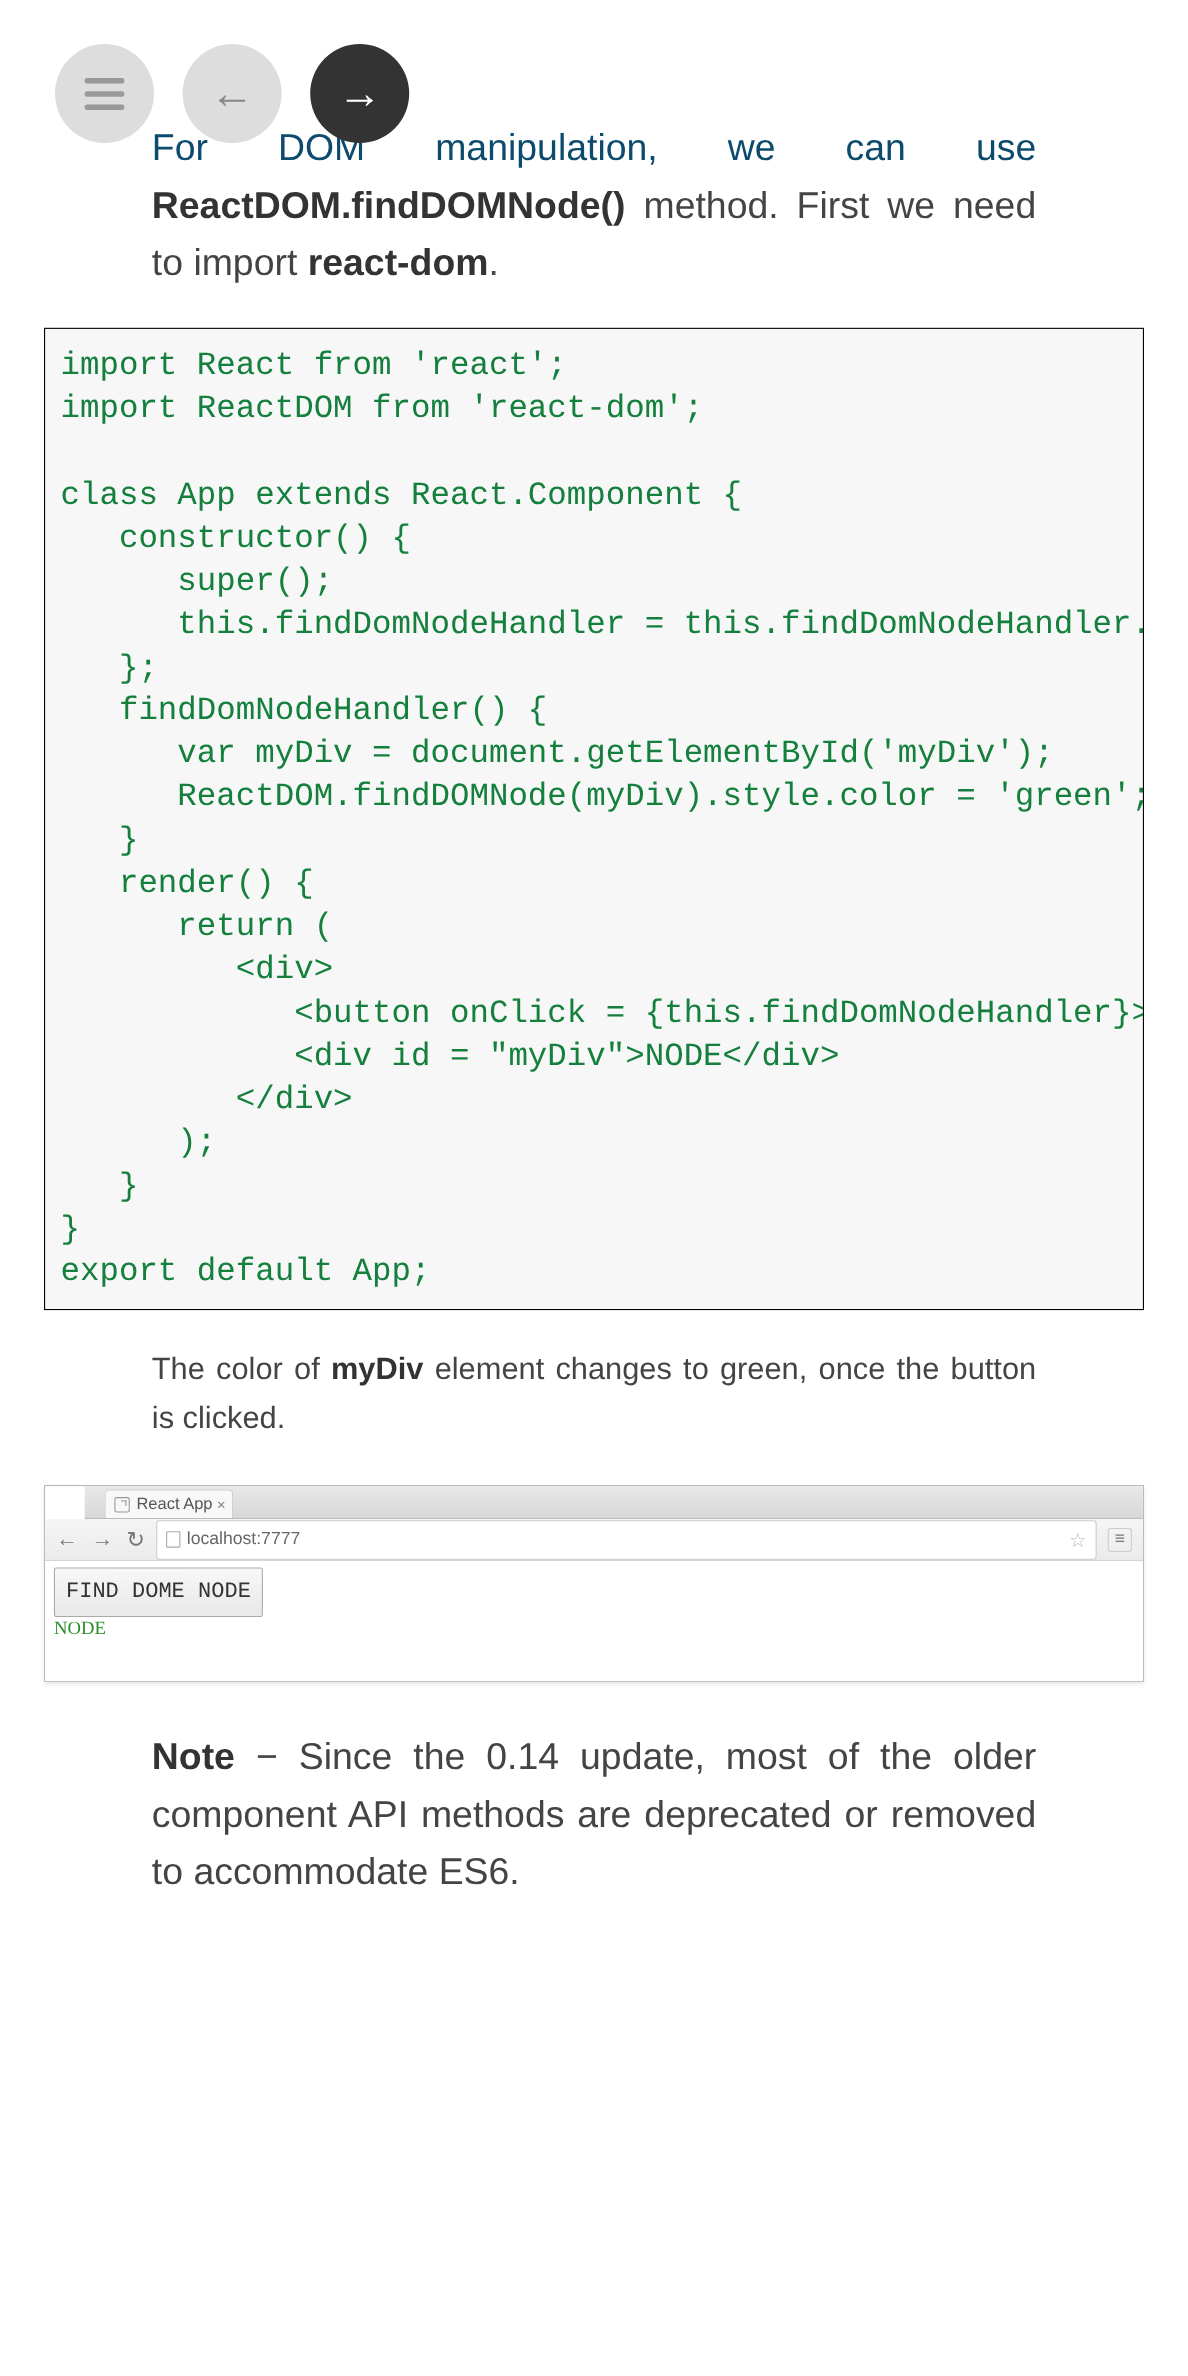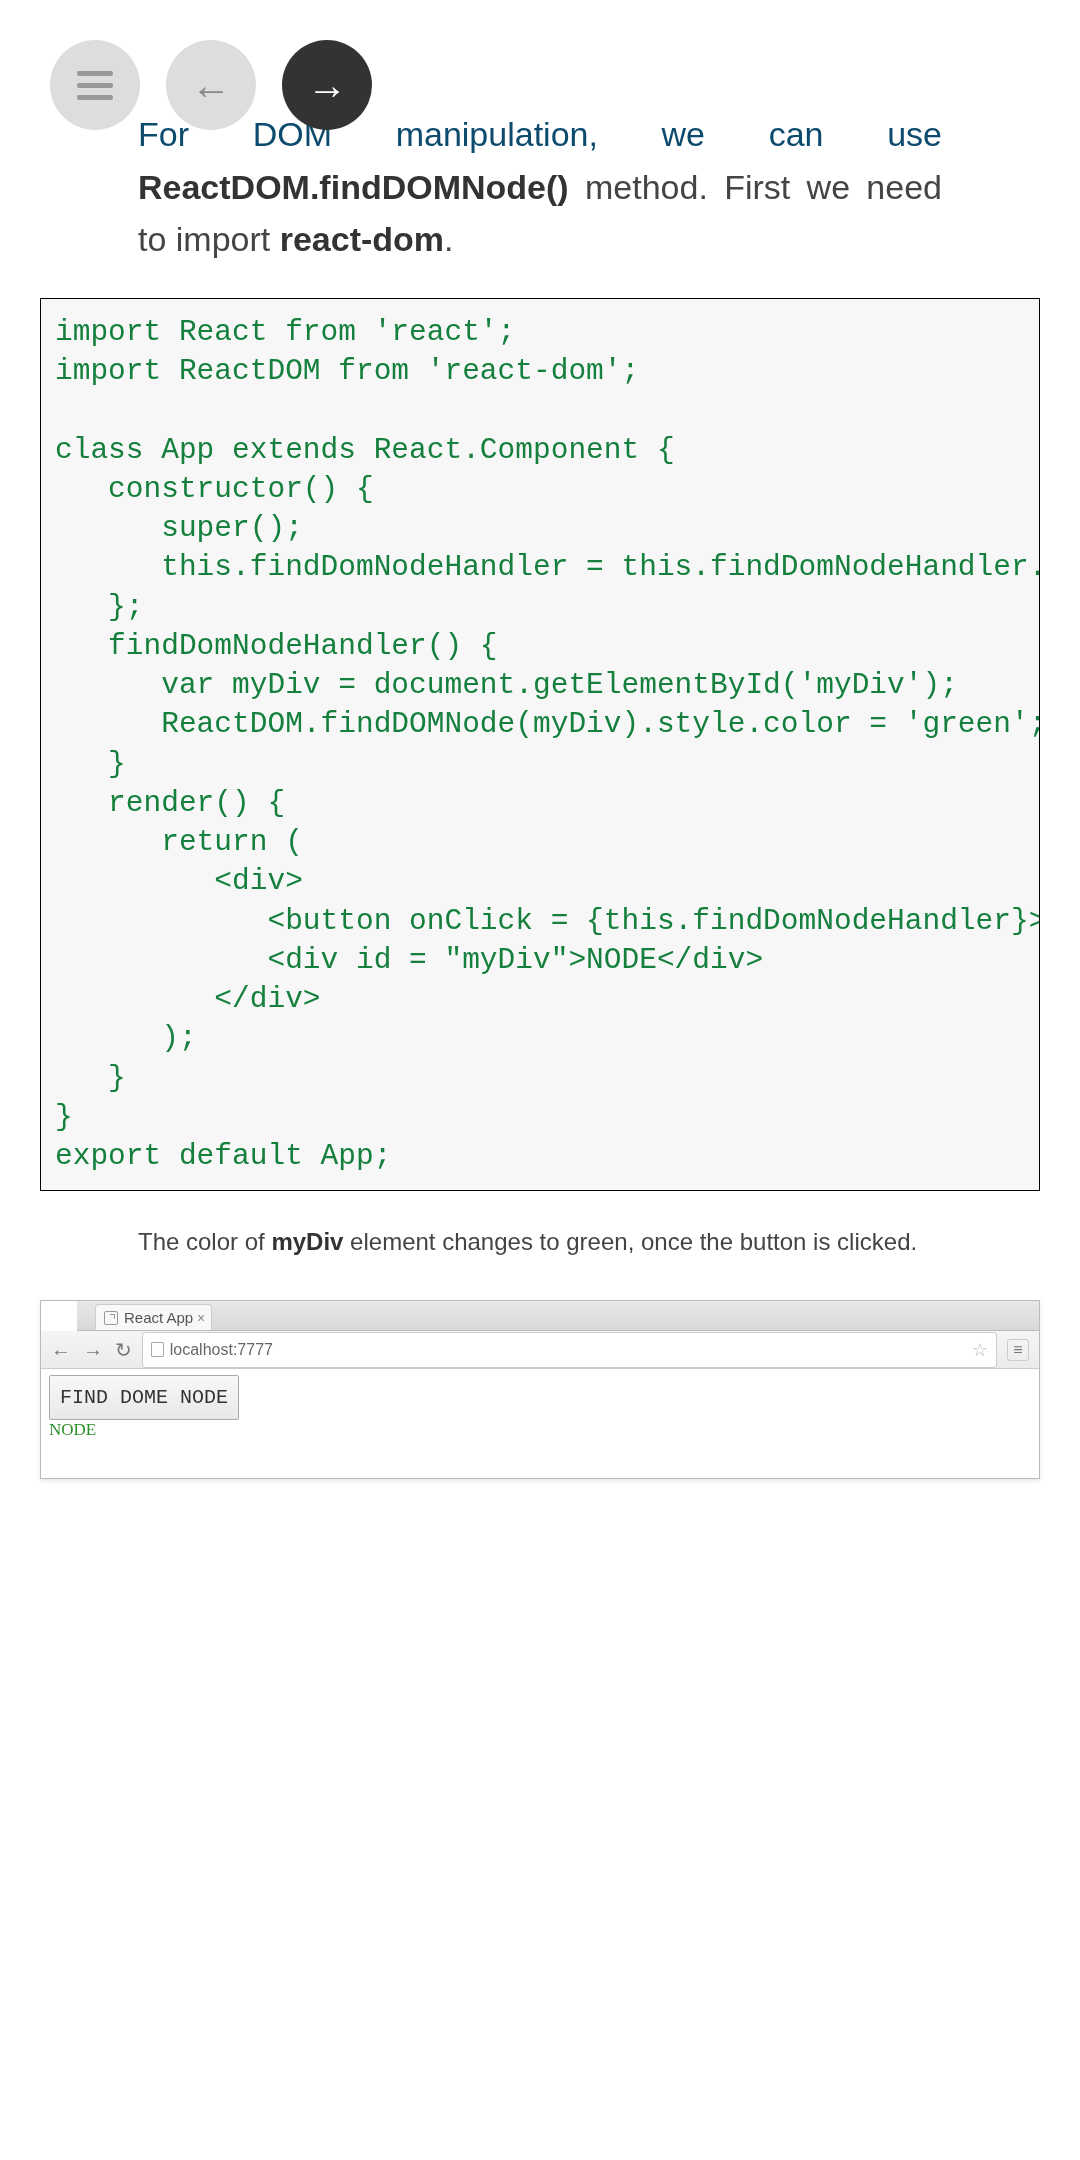--- a/index.html
+++ b/index.html
@@ -79,21 +79,21 @@
     padding: 14px 14px;
     font-family: 'Consolas', 'Monaco', 'Courier New', monospace;
     font-size: 29.5px;
     line-height: 1.33;
     color: #15803d;
     white-space: pre;
     overflow-x: hidden;
   }
   .text-block2 {
     padding: 0 98px;
-    font-size: 24px;
+    font-size: 28px;
     line-height: 1.55;
     color: #444;
     font-weight: 300;
     text-align: justify;
     margin: 32px 0;
   }
   .text-block2 strong {
     font-weight: 600;
     color: #333;
   }
@@ -308,14 +308,17 @@
         <span class="url-star">☆</span>
       </div>
       <div class="toolbar-menu">≡</div>
     </div>
     <div class="browser-page">
       <div class="page-button">FIND DOME NODE</div>
       <div class="page-node">NODE</div>
     </div>
   </div>
 
+  <p class="note-block">
+    <strong>Note</strong><span> − Since the 0.14 update, most of the older component API methods are deprecated or removed to accommodate ES6.</span>
+  </p>
 
 </div>
 
 </body></html>

